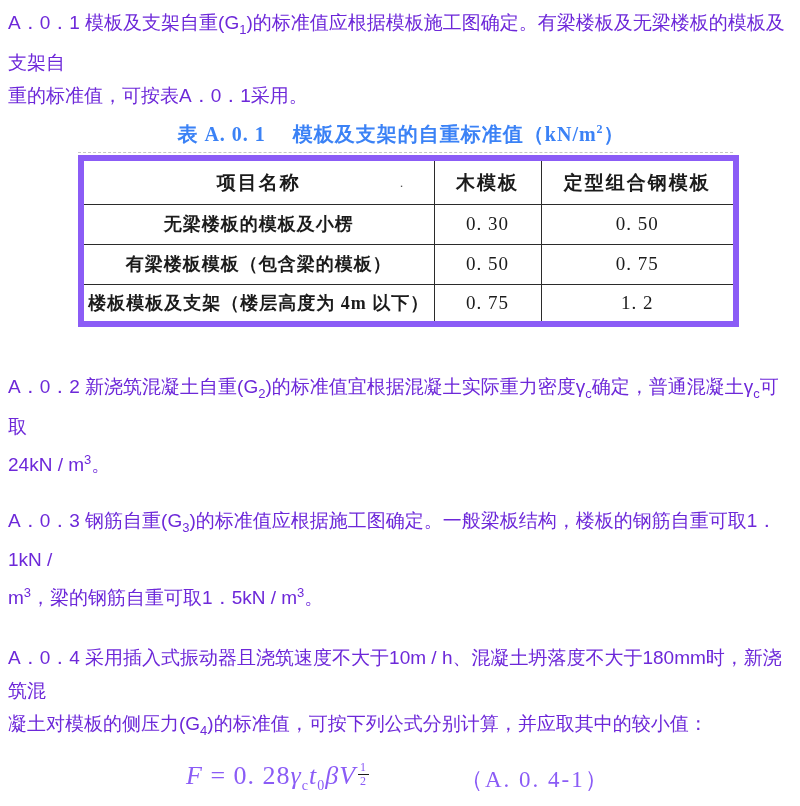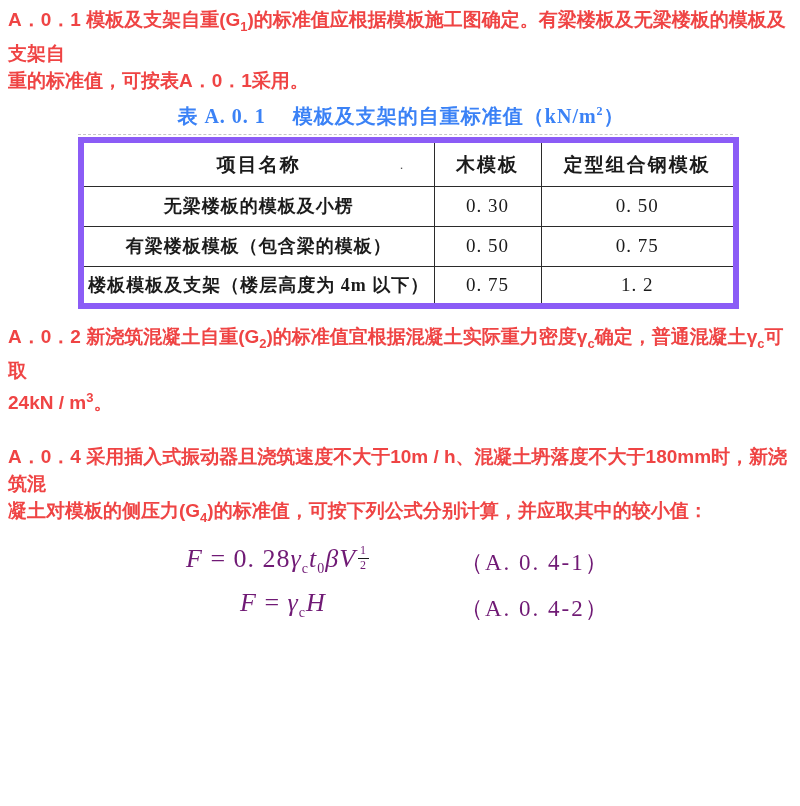--- a/index.html
+++ b/index.html
@@ -5,21 +5,21 @@
   * { margin:0; padding:0; box-sizing:border-box; }
   html,body { background:#ffffff; }
   .page {
     position:relative; width:800px; height:806px; overflow:hidden;
     background:#ffffff; padding:6px 6px 0 8px;
   }
   
   .para {
     white-space:pre-line;
     font-family:"Liberation Sans", sans-serif;
-    font-size:19px; line-height:27px; color:#ef4444;font-weight:bold;
+    font-size:19px; line-height:33px; color:#6d28d9;
   }
   .para sub { font-size:13px; }
   .para sup { font-size:13px; }
   
   .tbl-title {
     margin-top:4px; margin-bottom:6px;
     text-align:center;
     font-family:"Liberation Serif", serif;
     font-weight:bold; font-size:20px; line-height:26px;
     color:#3b82f6; letter-spacing:1px;
@@ -42,36 +42,36 @@
   td.num  { font-size:19px; font-weight:normal; letter-spacing:1px; }
   .col-item { width:353px; } .col-wood { width:107px; } .col-steel { width:195px; }
   th.rel { position:relative; }
   .artifact {
     position:absolute; right:24px; top:14px;
     font-size:12px; color:#555; font-weight:normal;
   }
   
   .formula-row {
     position:relative; height:46px;
-    font-family:"Liberation Serif", serif; color:#701a75;
+    font-family:"Liberation Serif", serif; color:#8b5cf6;
   }
   .formula-row.first { margin-top:10px; }
   .f-expr { position:absolute; font-size:26px; letter-spacing:1px; }
   .f-expr sub { font-size:14px; }
   #formula-1 .f-expr { left:178px; top:4px; }
   #formula-2 .f-expr { left:232px; top:2px; }
   .f-label { position:absolute; left:452px; top:7px; font-size:23px; letter-spacing:2px; }
   .sfrac {
     display:inline-flex; flex-direction:column; align-items:center;
     font-size:12px; line-height:1.1; vertical-align:13px;
     font-style:normal; margin-left:2px;
   }
   .sfrac .den { border-top:1px solid #1b1b1b; padding:0 2px; }
   .sfrac .num { padding:0 2px; }
-  .mt-a02 { margin-top:14px; }
+  .mt-a02 { margin-top:43px; }
   .mt-a03 { margin-top:22px; }
   .mt-a04 { margin-top:26px; }
 </style>
 </head>
 <body>
 
 <div class="page">
 
   <p class="para">A．0．1 模板及支架自重(G<sub>1</sub>)的标准值应根据模板施工图确定。有梁楼板及无梁楼板的模板及支架自
 重的标准值，可按表A．0．1采用。</p>
@@ -111,20 +111,22 @@
         <td class="item">楼板模板及支架（楼层高度为 4m 以下）</td>
         <td class="num">0. 75</td>
         <td class="num">1. 2</td>
       </tr>
     </tbody>
   </table>
 
   <p class="para mt-a02">A．0．2 新浇筑混凝土自重(G<sub>2</sub>)的标准值宜根据混凝土实际重力密度γ<sub>c</sub>确定，普通混凝土γ<sub>c</sub>可取
 24kN / m<sup>3</sup>。</p>
 
+  <p class="para mt-a03">A．0．3 钢筋自重(G<sub>3</sub>)的标准值应根据施工图确定。一般梁板结构，楼板的钢筋自重可取1．1kN /
+m<sup>3</sup>，梁的钢筋自重可取1．5kN / m<sup>3</sup>。</p>
 
   <p class="para mt-a04">A．0．4 采用插入式振动器且浇筑速度不大于10m / h、混凝土坍落度不大于180mm时，新浇筑混
 凝土对模板的侧压力(G<sub>4</sub>)的标准值，可按下列公式分别计算，并应取其中的较小值：</p>
 
   <div class="formula-row first" id="formula-1">
     <span class="f-expr"><span><i>F</i> = 0. 28<i>γ</i><sub>c</sub><i>t</i><sub>0</sub><i>βV</i></span><span class="sfrac">
           <span class="num">1</span>
           <span class="den">2</span>
         </span></span>
     <span class="f-label">（A. 0. 4-1）</span>

